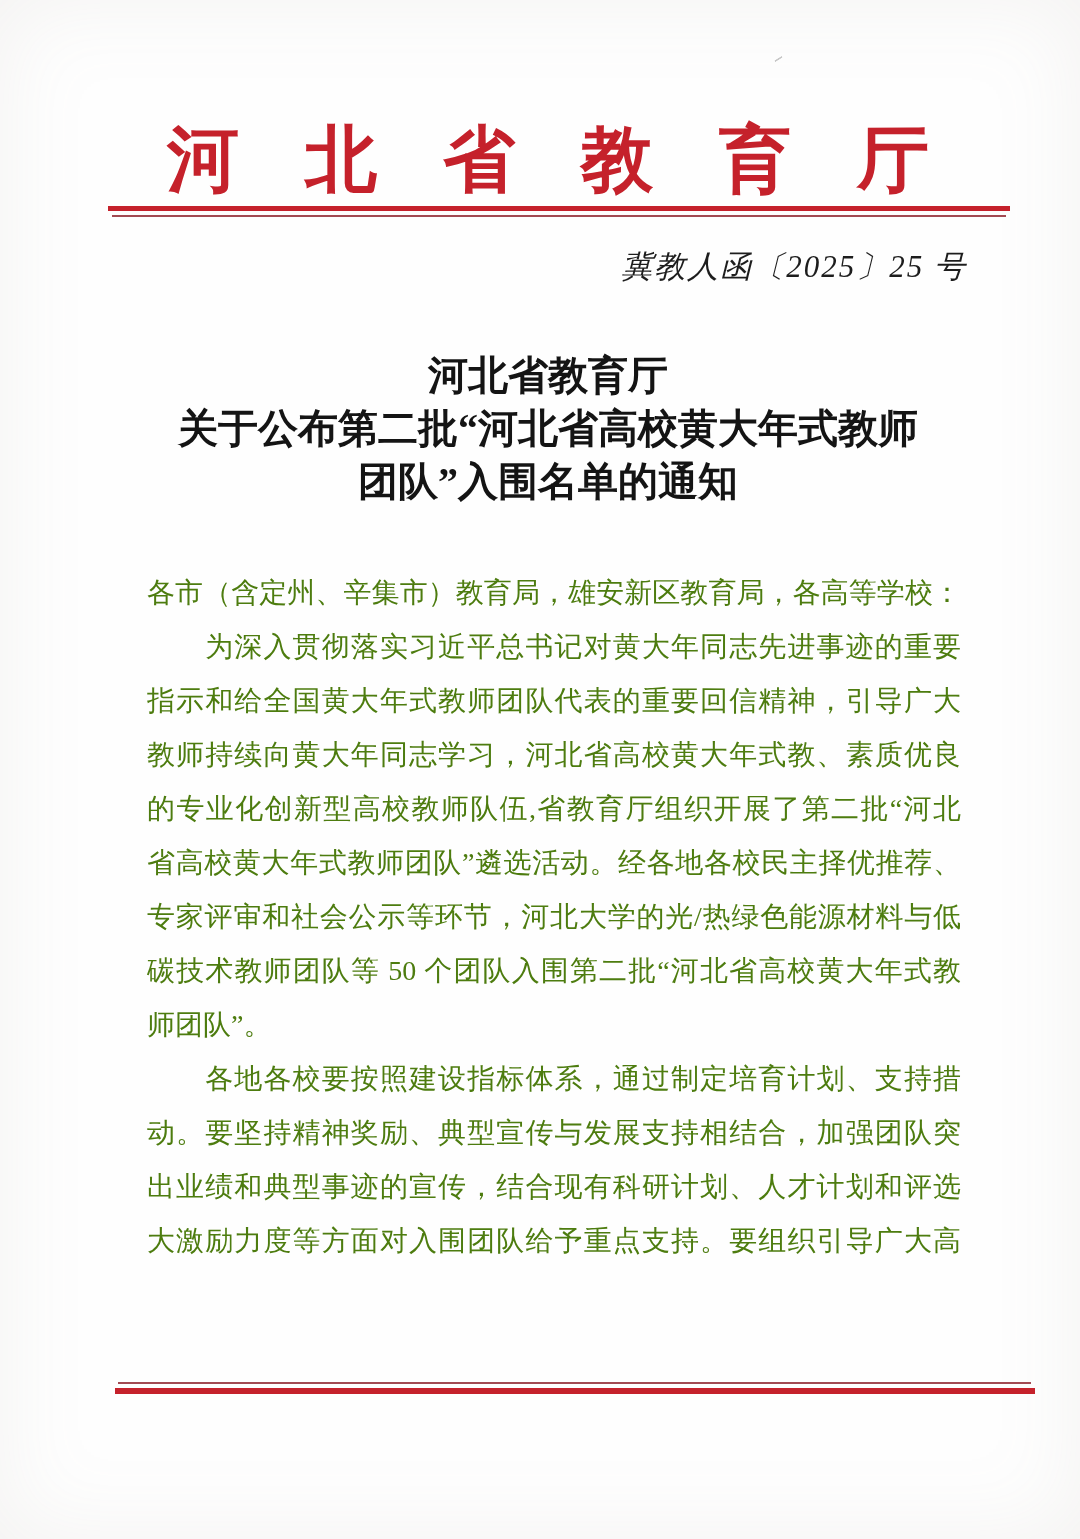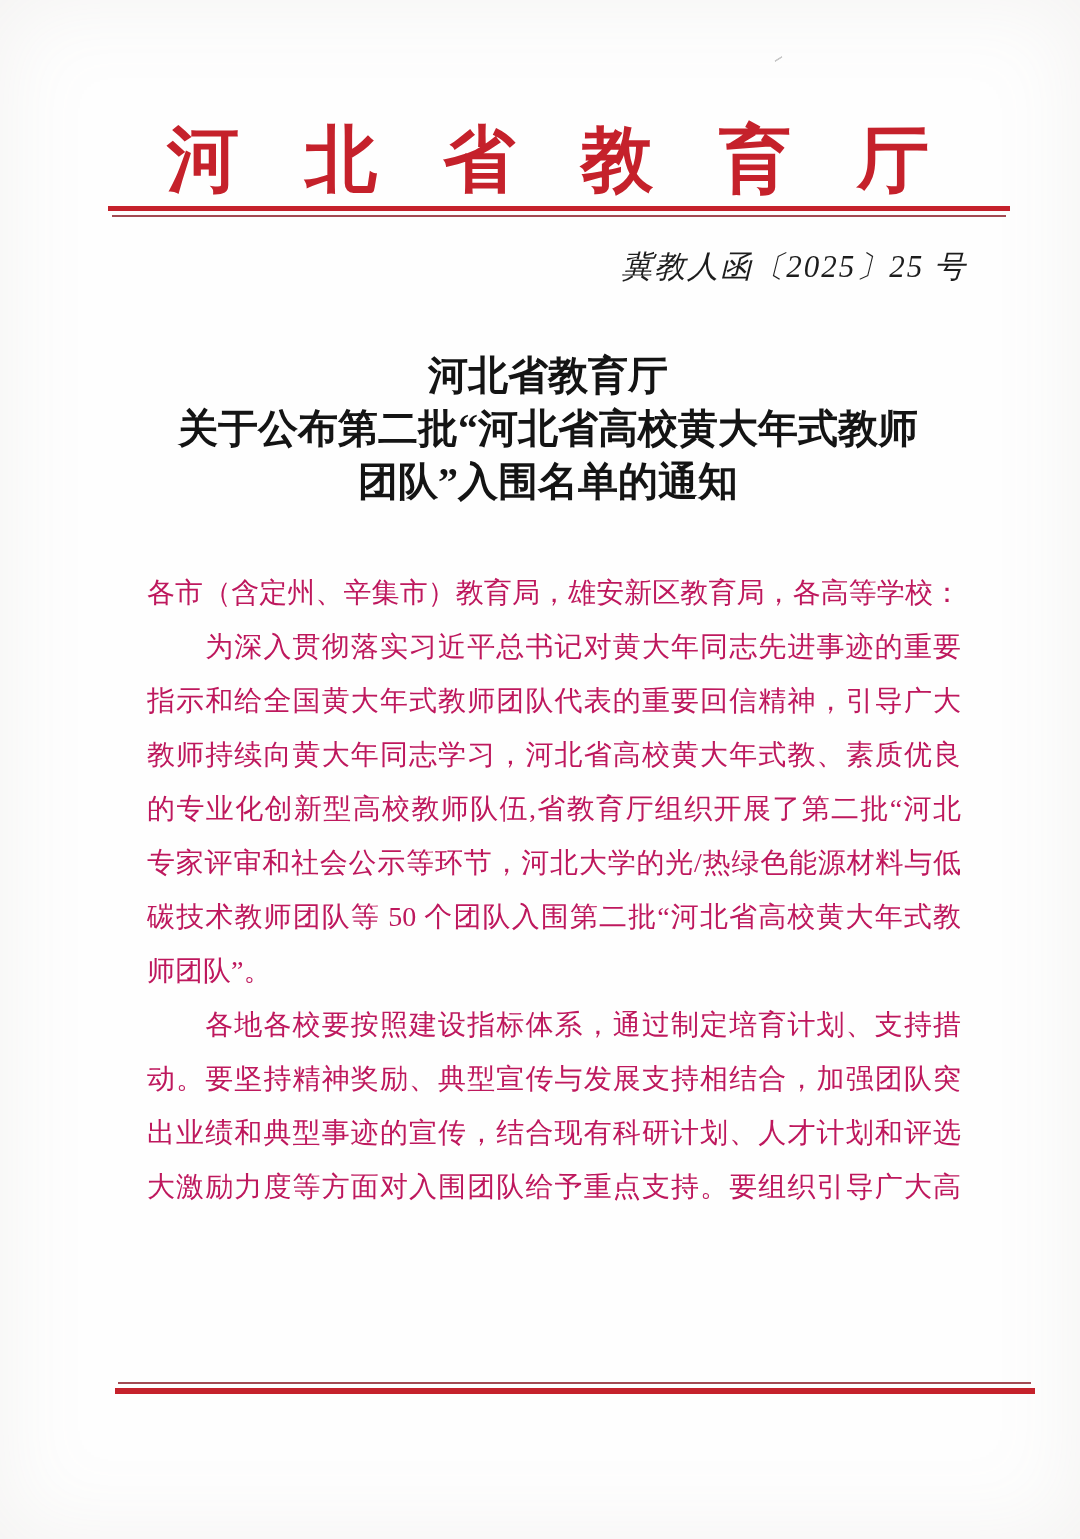--- a/index.html
+++ b/index.html
@@ -80,21 +80,21 @@
     transform: translateX(8px);
   }
 
   .body-text {
     position: absolute;
     top: 566px;
     left: 147px;
     width: 814px;
     font-size: 28px;
     line-height: 54px;
-    color: #be185d;
+    color: #4d7c0f;
   }
   .line {
     white-space: nowrap;
     text-align: justify;
     text-align-last: justify;
   }
   .line.short {
     text-align: left;
     text-align-last: left;
   }
@@ -131,20 +131,21 @@
     <div>关于公布第二批“河北省高校黄大年式教师</div>
     <div>团队”入围名单的通知</div>
   </div>
 
   <div class="body-text">
     <div class="line">各市（含定州、辛集市）教育局，雄安新区教育局，各高等学校：</div>
     <div class="line">　　为深入贯彻落实习近平总书记对黄大年同志先进事迹的重要</div>
     <div class="line">指示和给全国黄大年式教师团队代表的重要回信精神，引导广大</div>
     <div class="line">教师持续向黄大年同志学习，河北省高校黄大年式教、素质优良</div>
     <div class="line">的专业化创新型高校教师队伍,省教育厅组织开展了第二批“河北</div>
+    <div class="line">省高校黄大年式教师团队”遴选活动。经各地各校民主择优推荐、</div>
     <div class="line">专家评审和社会公示等环节，河北大学的光/热绿色能源材料与低</div>
     <div class="line">碳技术教师团队等 50 个团队入围第二批“河北省高校黄大年式教</div>
     <div class="line short">师团队”。</div>
     <div class="line">　　各地各校要按照建设指标体系，通过制定培育计划、支持措</div>
     <div class="line">动。要坚持精神奖励、典型宣传与发展支持相结合，加强团队突</div>
     <div class="line">出业绩和典型事迹的宣传，结合现有科研计划、人才计划和评选</div>
     <div class="line">大激励力度等方面对入围团队给予重点支持。要组织引导广大高</div>
   </div>
 
   <div class="rule-bottom-thin"></div>

